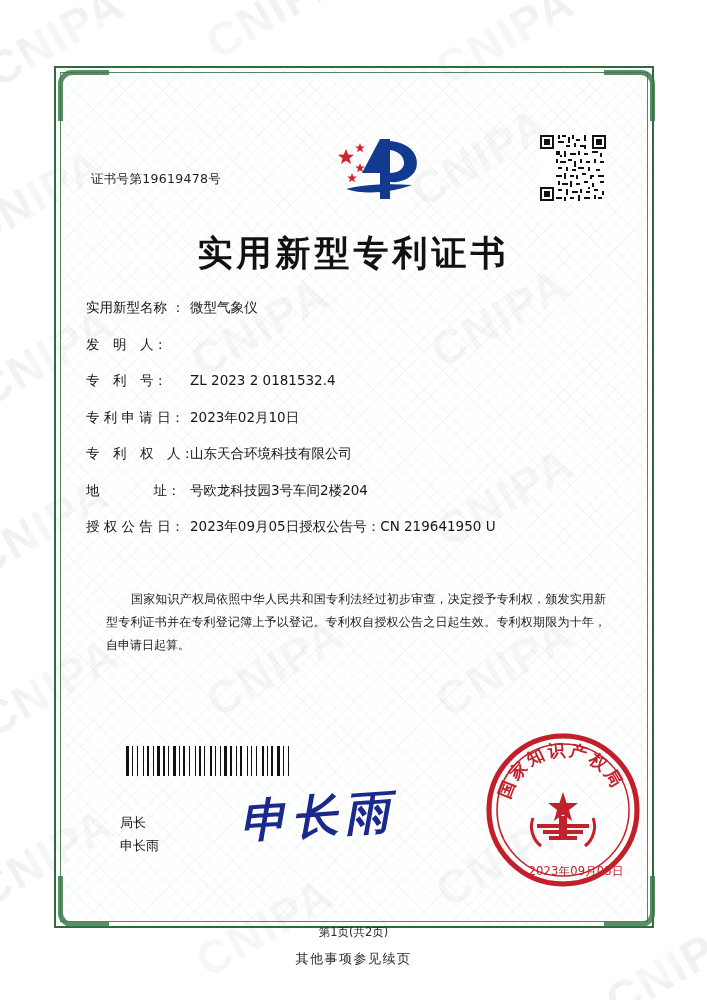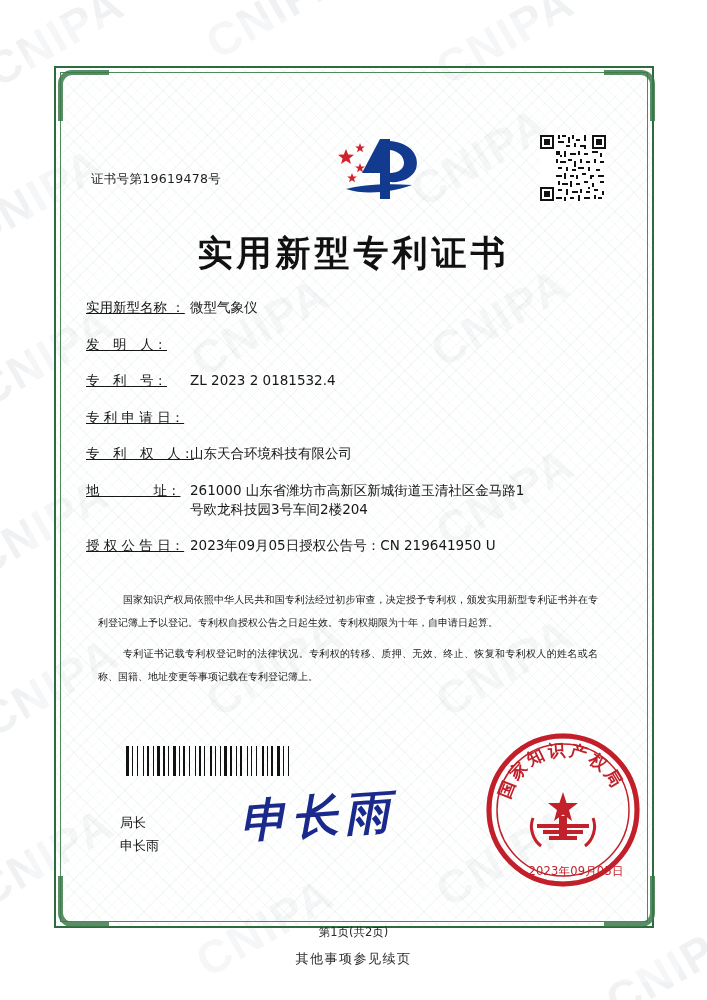--- a/index.html
+++ b/index.html
@@ -136,41 +136,40 @@
     margin-bottom: 17.5px;
     font-size: 13.5px;
     line-height: 19px;
     color: #161616;
   }
   .row .label {
     width: 104px;
     flex: 0 0 104px;
     white-space: pre;
     letter-spacing: 0px;
-    text-decoration: underline;
   }
   .row .value {
     flex: 1;
   }
   .row .value .l2 {
     display: block;
   }
   .row.dual {
     position: relative;
   }
   .row .label2 {
     white-space: pre;
   }
 
   
   .para {
     position: absolute;
-    left: 70px;
+    left: 78px;
     width: 500px;
-    font-size: 10px;
+    font-size: 12px;
     line-height: 23px;
     text-align: justify;
     color: #1b1b1b;
   }
   .para p { margin: 0 0 8px 0; text-indent: 25px; }
   #para-block { top: 570px; }
 
   
   .barcode {
     position: absolute;
@@ -401,47 +400,46 @@
       <div class="label">发　明　人：</div>
     </div>
 
     <div class="row">
       <div class="label">专　利　号：</div>
       <div class="value">ZL 2023 2 0181532.4</div>
     </div>
 
     <div class="row">
       <div class="label">专 利 申 请 日：</div>
+      <div class="value">2023年02月10日</div>
     </div>
 
     <div class="row">
       <div class="label">专　利　权　人：</div>
       <div class="value">山东天合环境科技有限公司</div>
     </div>
 
     <div class="row">
       <div class="label">地　　　　址：</div>
       <div class="value">
-        <span>261000 山东省潍坊市高新区新城街道玉清社区金马路1</span>
         <span class="l2">号欧龙科技园3号车间2楼204</span>
       </div>
     </div>
 
     <div class="row dual">
       <div class="label">授 权 公 告 日：</div>
       <div>2023年09月05日</div>
       <div class="label2">授权公告号：</div>
       <div>CN 219641950 U</div>
     </div>
 
   </div>
 
   <div class="para" id="para-block">
     <p>国家知识产权局依照中华人民共和国专利法经过初步审查，决定授予专利权，颁发实用新型专利证书并在专利登记簿上予以登记。专利权自授权公告之日起生效。专利权期限为十年，自申请日起算。</p>
-    <p>专利证书记载专利权登记时的法律状况。专利权的转移、质押、无效、终止、恢复和专利权人的姓名或名称、国籍、地址变更等事项记载在专利登记簿上。</p>
   </div>
 
   <div class="barcode" id="barcode"><i style="width:3px"></i><i style="width:1px;background:transparent"></i><i style="width:1px"></i><i style="width:2px;background:transparent"></i><i style="width:1px"></i><i style="width:3px;background:transparent"></i><i style="width:1px"></i><i style="width:1px;background:transparent"></i><i style="width:2px"></i><i style="width:2px;background:transparent"></i><i style="width:1px"></i><i style="width:1px;background:transparent"></i><i style="width:3px"></i><i style="width:1px;background:transparent"></i><i style="width:2px"></i><i style="width:1px;background:transparent"></i><i style="width:1px"></i><i style="width:2px;background:transparent"></i><i style="width:3px"></i><i style="width:1px;background:transparent"></i><i style="width:1px"></i><i style="width:1px;background:transparent"></i><i style="width:2px"></i><i style="width:2px;background:transparent"></i><i style="width:1px"></i><i style="width:3px;background:transparent"></i><i style="width:1px"></i><i style="width:1px;background:transparent"></i><i style="width:2px"></i><i style="width:1px;background:transparent"></i><i style="width:1px"></i><i style="width:3px;background:transparent"></i><i style="width:2px"></i><i style="width:1px;background:transparent"></i><i style="width:1px"></i><i style="width:2px;background:transparent"></i><i style="width:1px"></i><i style="width:1px;background:transparent"></i><i style="width:3px"></i><i style="width:1px;background:transparent"></i><i style="width:2px"></i><i style="width:2px;background:transparent"></i><i style="width:1px"></i><i style="width:1px;background:transparent"></i><i style="width:2px"></i><i style="width:3px;background:transparent"></i><i style="width:1px"></i><i style="width:1px;background:transparent"></i><i style="width:1px"></i><i style="width:2px;background:transparent"></i><i style="width:1px"></i><i style="width:3px;background:transparent"></i><i style="width:2px"></i><i style="width:1px;background:transparent"></i><i style="width:1px"></i><i style="width:1px;background:transparent"></i><i style="width:2px"></i><i style="width:2px;background:transparent"></i><i style="width:3px"></i><i style="width:1px;background:transparent"></i><i style="width:1px"></i><i style="width:2px;background:transparent"></i><i style="width:1px"></i><i style="width:1px;background:transparent"></i></div>
 
   <div class="sig-label">
     <div>局长</div>
     <div>申长雨</div>
   </div>
   <div class="sig-hand">申长雨</div>
 

